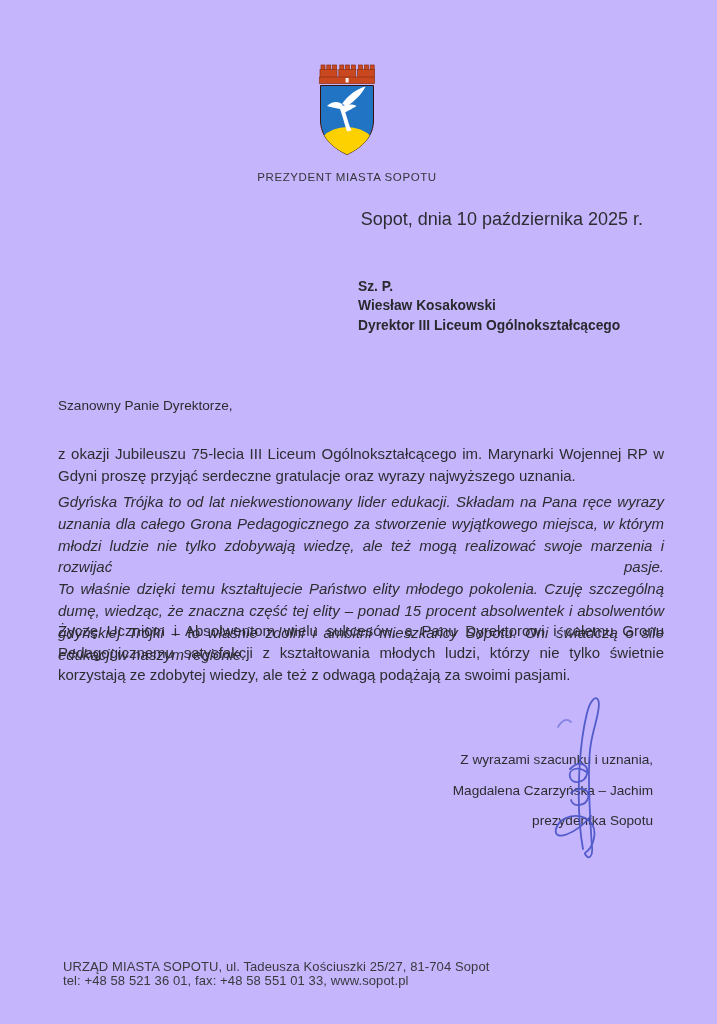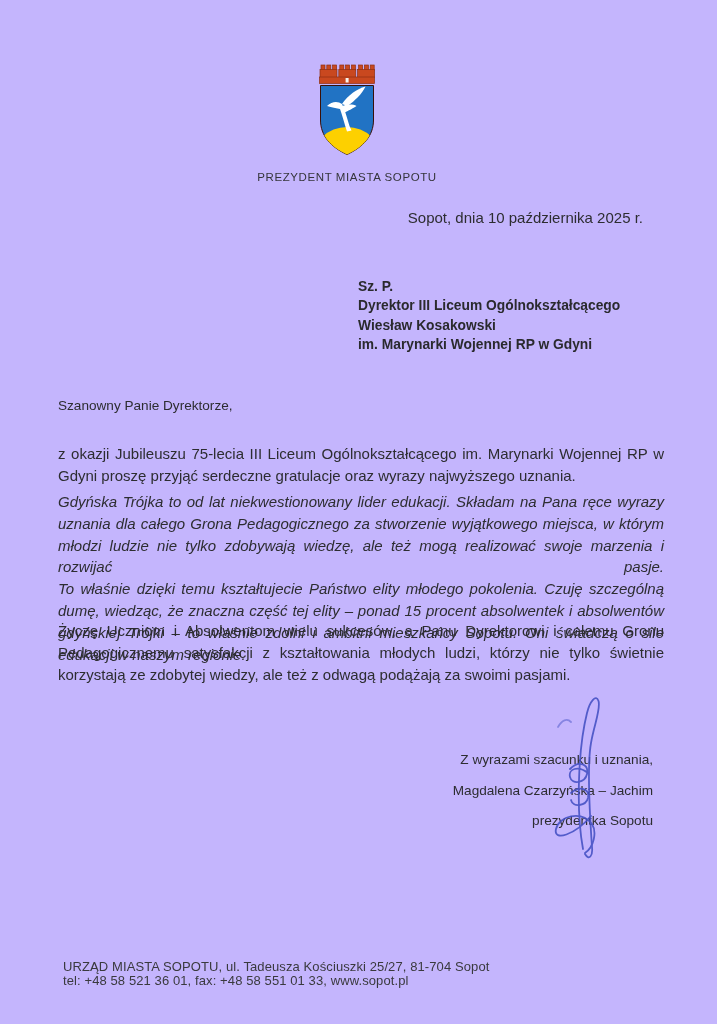--- a/index.html
+++ b/index.html
@@ -10,21 +10,21 @@
     background:#c4b5fd;
     font-family:"Liberation Sans","DejaVu Sans",sans-serif;
     color:#2d2d31;
     overflow:hidden;
   }
   
   .letterhead{position:absolute;top:64px;left:0;width:694px;text-align:center;}
   .crest{display:inline-block;width:60px;height:92px;}
   .letterhead-title{margin-top:11px;font-size:11.5px;letter-spacing:.6px;color:#35353a;}
   
-  .date-line{position:absolute;top:209px;right:74px;font-size:15px;color:#2d2d31;}
+  .date-line{position:absolute;top:209px;right:74px;font-size:18px;color:#2d2d31;}
   
   .addressee{position:absolute;top:277px;left:358px;font-size:13.8px;font-weight:700;line-height:19.3px;color:#2a2a2e;}
   
   .greeting{position:absolute;top:398px;left:58px;font-size:13.6px;}
   
   .bodyblock{position:absolute;left:58px;width:606px;font-size:15px;line-height:21.8px;text-align:justify;hyphens:none;}
   #p1{top:443px;}
   #p2{top:491px;font-style:italic;}
   #p3{top:620px;}
   .stretch-last{text-align:justify;text-align-last:justify;}
@@ -82,23 +82,22 @@
         </g>
       </g>
     </svg>
     <div class="letterhead-title">PREZYDENT MIASTA SOPOTU</div>
   </div>
 
   <div class="date-line">Sopot, dnia 10 października 2025 r.</div>
 
   <div class="addressee">
     <div>Sz. P.</div>
+    <div>Wiesław Kosakowski</div>
     <div>Dyrektor III Liceum Ogólnokształcącego</div>
-    <div>Wiesław Kosakowski</div>
-    <div>im. Marynarki Wojennej RP w Gdyni</div>
   </div>
 
   <div class="greeting">Szanowny Panie Dyrektorze,</div>
 
   <div id="p1" class="bodyblock">z okazji Jubileuszu 75-lecia III Liceum Ogólnokształcącego im. Marynarki Wojennej RP w Gdyni proszę przyjąć serdeczne gratulacje oraz wyrazy najwyższego uznania.</div>
   <div id="p2" class="bodyblock">
     <div class="stretch-last">Gdyńska Trójka to od lat niekwestionowany lider edukacji. Składam na Pana ręce wyrazy uznania dla całego Grona Pedagogicznego za stworzenie wyjątkowego miejsca, w którym młodzi ludzie nie tylko zdobywają wiedzę, ale też mogą realizować swoje marzenia i rozwijać pasje.</div>
     <div>To właśnie dzięki temu kształtujecie Państwo elity młodego pokolenia. Czuję szczególną dumę, wiedząc, że znaczna część tej elity – ponad 15 procent absolwentek i absolwentów gdyńskiej Trójki – to właśnie zdolni i ambitni mieszkańcy Sopotu. Oni świadczą o sile edukacji w naszym regionie.</div>
   </div>
   <div id="p3" class="bodyblock">Życzę Uczniom i Absolwentom wielu sukcesów, a Panu Dyrektorowi i całemu Gronu Pedagogicznemu satysfakcji z kształtowania młodych ludzi, którzy nie tylko świetnie korzystają ze zdobytej wiedzy, ale też z odwagą podążają za swoimi pasjami.</div>

